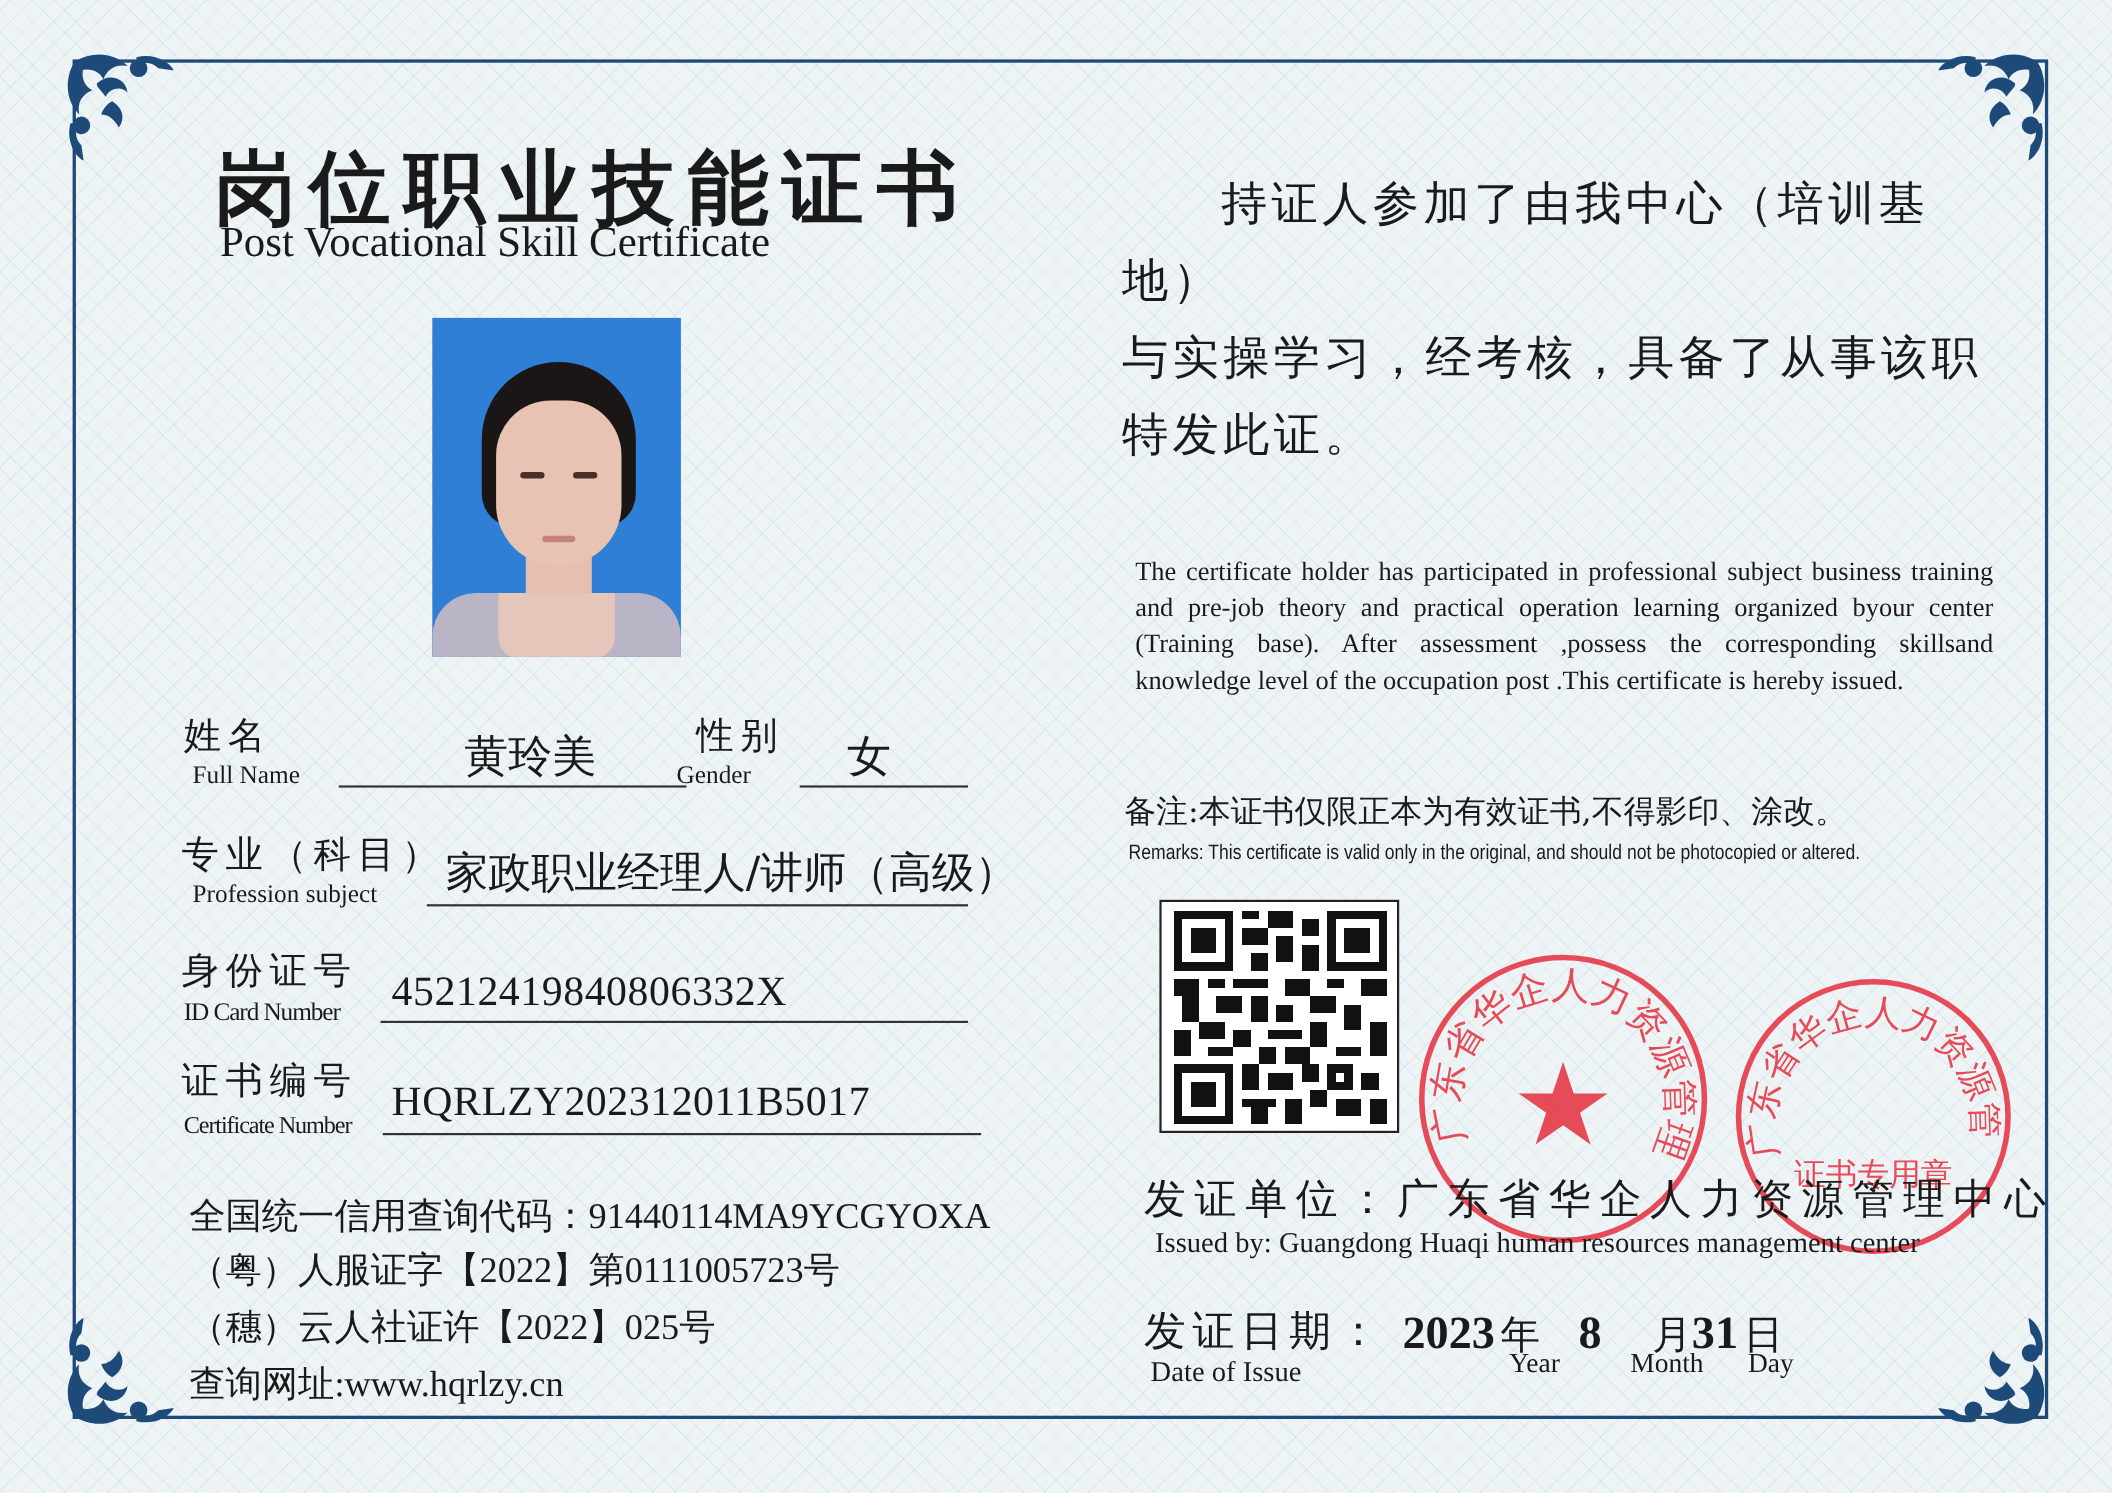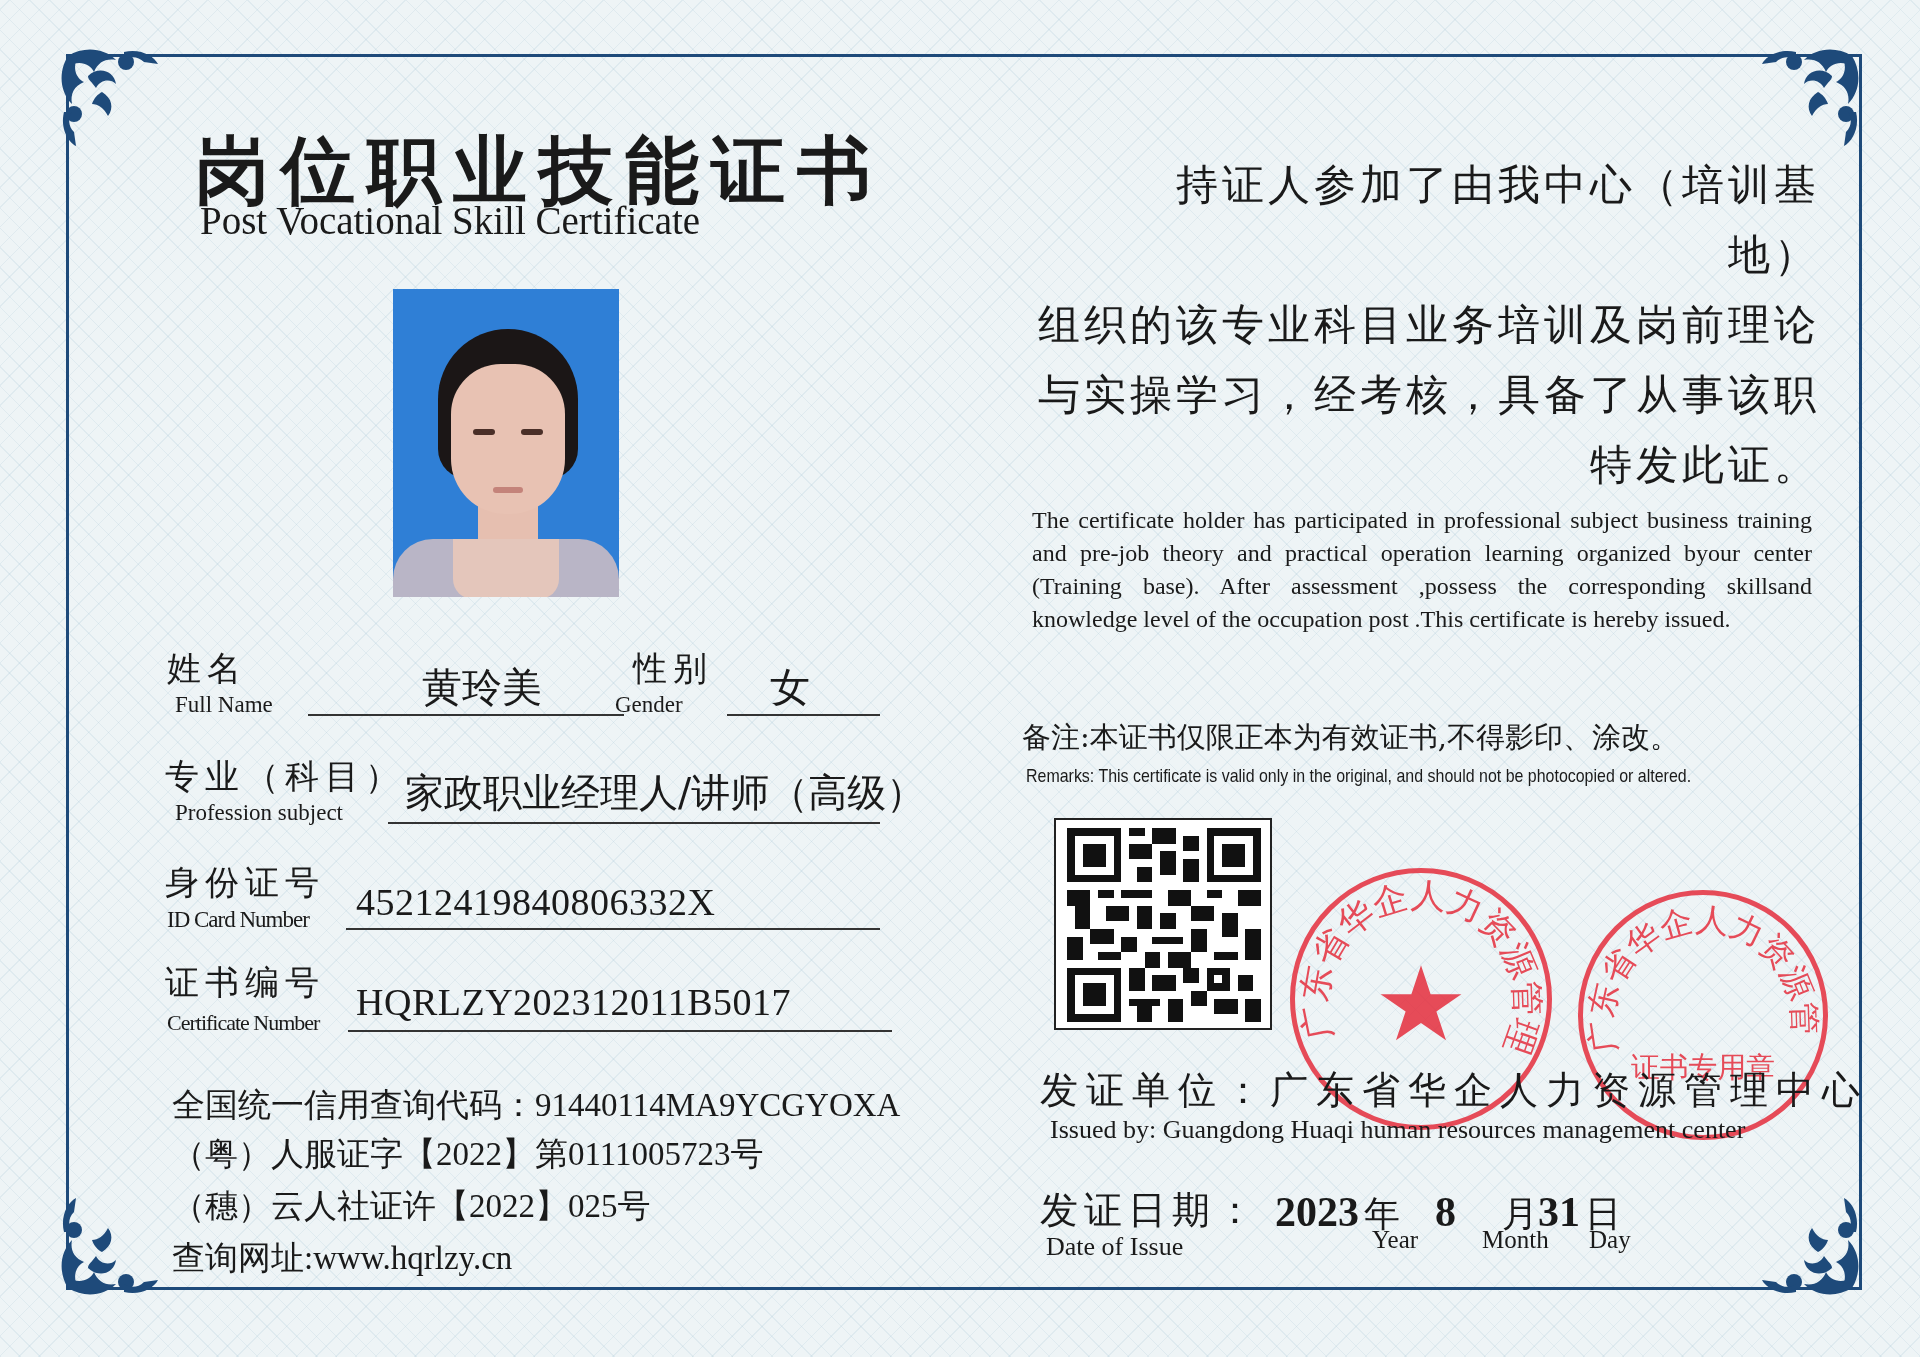--- a/index.html
+++ b/index.html
@@ -44,21 +44,21 @@
 
   .lbl-cn { font-size:34px; letter-spacing:6px; font-family:"DejaVu Serif", serif;text-align:right; }
   .lbl-en { font-size:23px; font-family:"Liberation Serif", serif; }
   .val-cn { font-size:40px; font-family:"DejaVu Sans", sans-serif; }
   .val-mono { font-size:38px; font-family:"Liberation Serif", serif; letter-spacing:0.5px; }
   .line { position:absolute; height:0; border-top:2px solid #333; }
 
   .info { font-size:33px; font-family:Liberation Serif, serif; letter-spacing:0; }
 
   .para-cn { left:1020px; top:150px; width:800px; font-size:42px; line-height:70px; letter-spacing:4px; white-space:normal; font-family:"DejaVu Serif", serif; }
-  .para-cn p { margin:0;text-align:right; }
+  .para-cn p { margin:0; }
   .para-cn .indent { text-indent:90px; }
   .para-en { left:1032px; top:504px; width:780px; font-size:24px; line-height:33px; white-space:normal; text-align:justify; font-family:"Liberation Serif", serif; }
 
   .remark-cn { left:1022px; top:718px; font-size:29px; font-family:"DejaVu Serif", serif;text-align:center; }
   .remark-en { left:1026px; top:765px; font-size:19px; font-family:"Liberation Sans", sans-serif; transform:scaleX(0.84); transform-origin:left; }
 
   .qr { position:absolute; left:1054px; top:818px; width:218px; height:212px; background:#fff; border:2px solid #222; box-sizing:border-box; }
   .qr svg { position:absolute; left:10px; top:8px; width:196px; height:194px; }
 
   .stamp { position:absolute; border-radius:50%; border:5px solid rgba(228,45,60,0.85); box-sizing:border-box; }
@@ -176,21 +176,20 @@
 <div class="abs val-mono" style="left:356px;top:980px">HQRLZY202312011B5017</div>
 <div class="line" style="left:348px;top:1030px;width:544px"></div>
 
 <div class="abs info" style="left:172px;top:1083px">全国统一信用查询代码：91440114MA9YCGYOXA</div>
 <div class="abs info" style="left:172px;top:1132px">（粤）人服证字【2022】第0111005723号</div>
 <div class="abs info" style="left:172px;top:1184px">（穗）云人社证许【2022】025号</div>
 <div class="abs info" style="left:172px;top:1236px">查询网址:www.hqrlzy.cn</div>
 
 <div class="abs para-cn">
   <p class="indent">持证人参加了由我中心（培训基地）</p>
-  <p>组织的该专业科目业务培训及岗前理论</p>
   <p>与实操学习，经考核，具备了从事该职</p>
   <p>特发此证。</p>
 </div>
 
 <div class="abs para-en">The certificate holder has participated in professional subject business training and pre-job theory and practical operation learning organized byour center (Training base). After assessment ,possess the corresponding skillsand knowledge level of the occupation post .This certificate is hereby issued.</div>
 
 <div class="abs remark-cn">备注:本证书仅限正本为有效证书,不得影印、涂改。</div>
 <div class="abs remark-en">Remarks: This certificate is valid only in the original, and should not be photocopied or altered.</div>
 
 <div class="qr">

